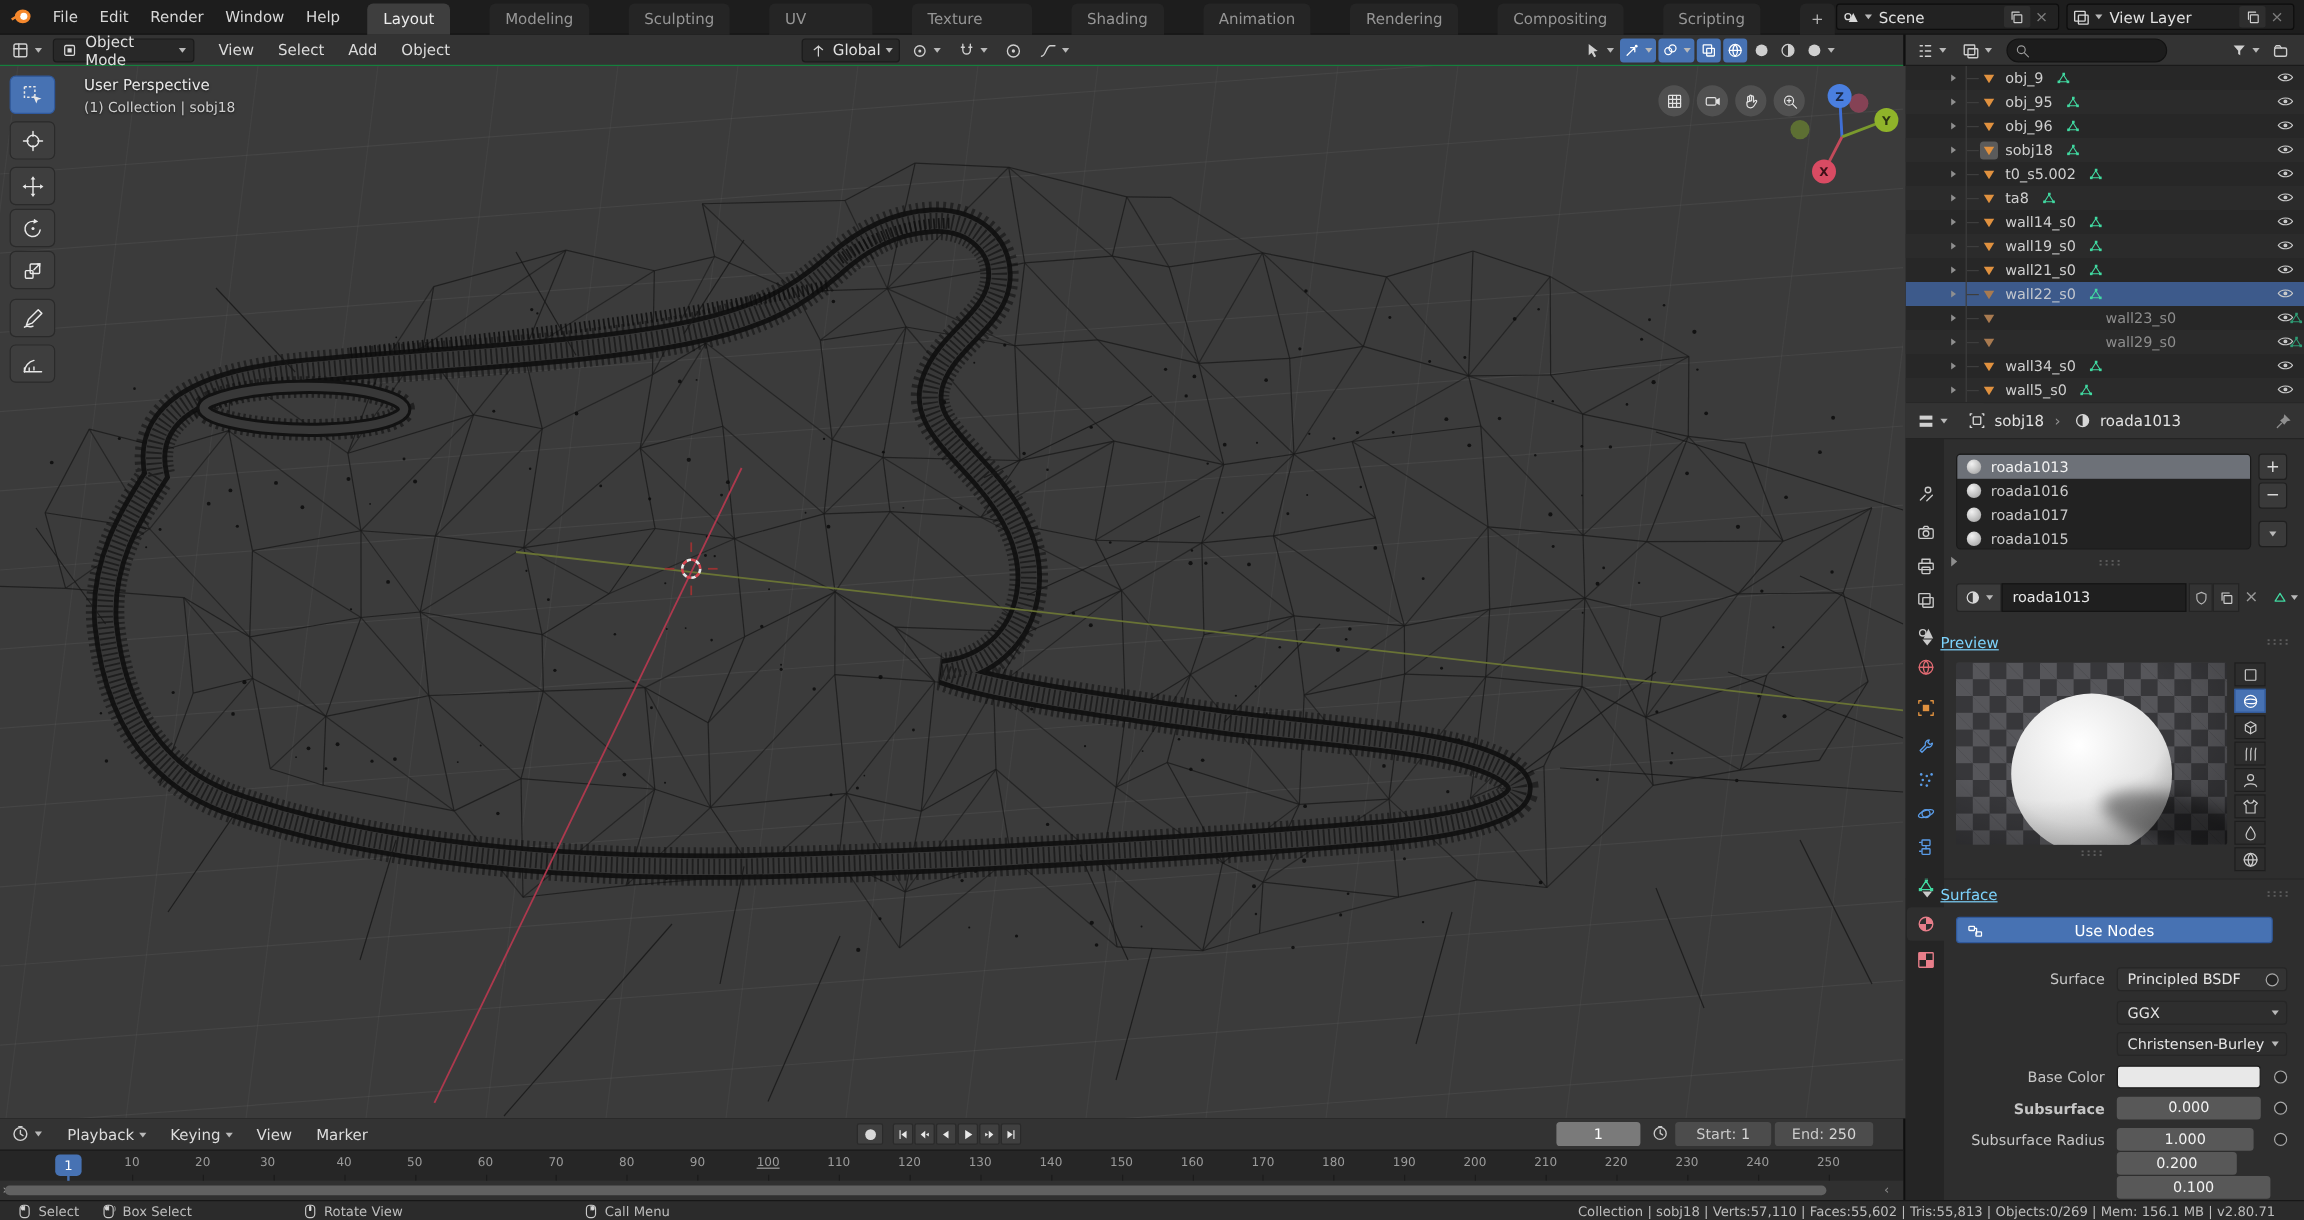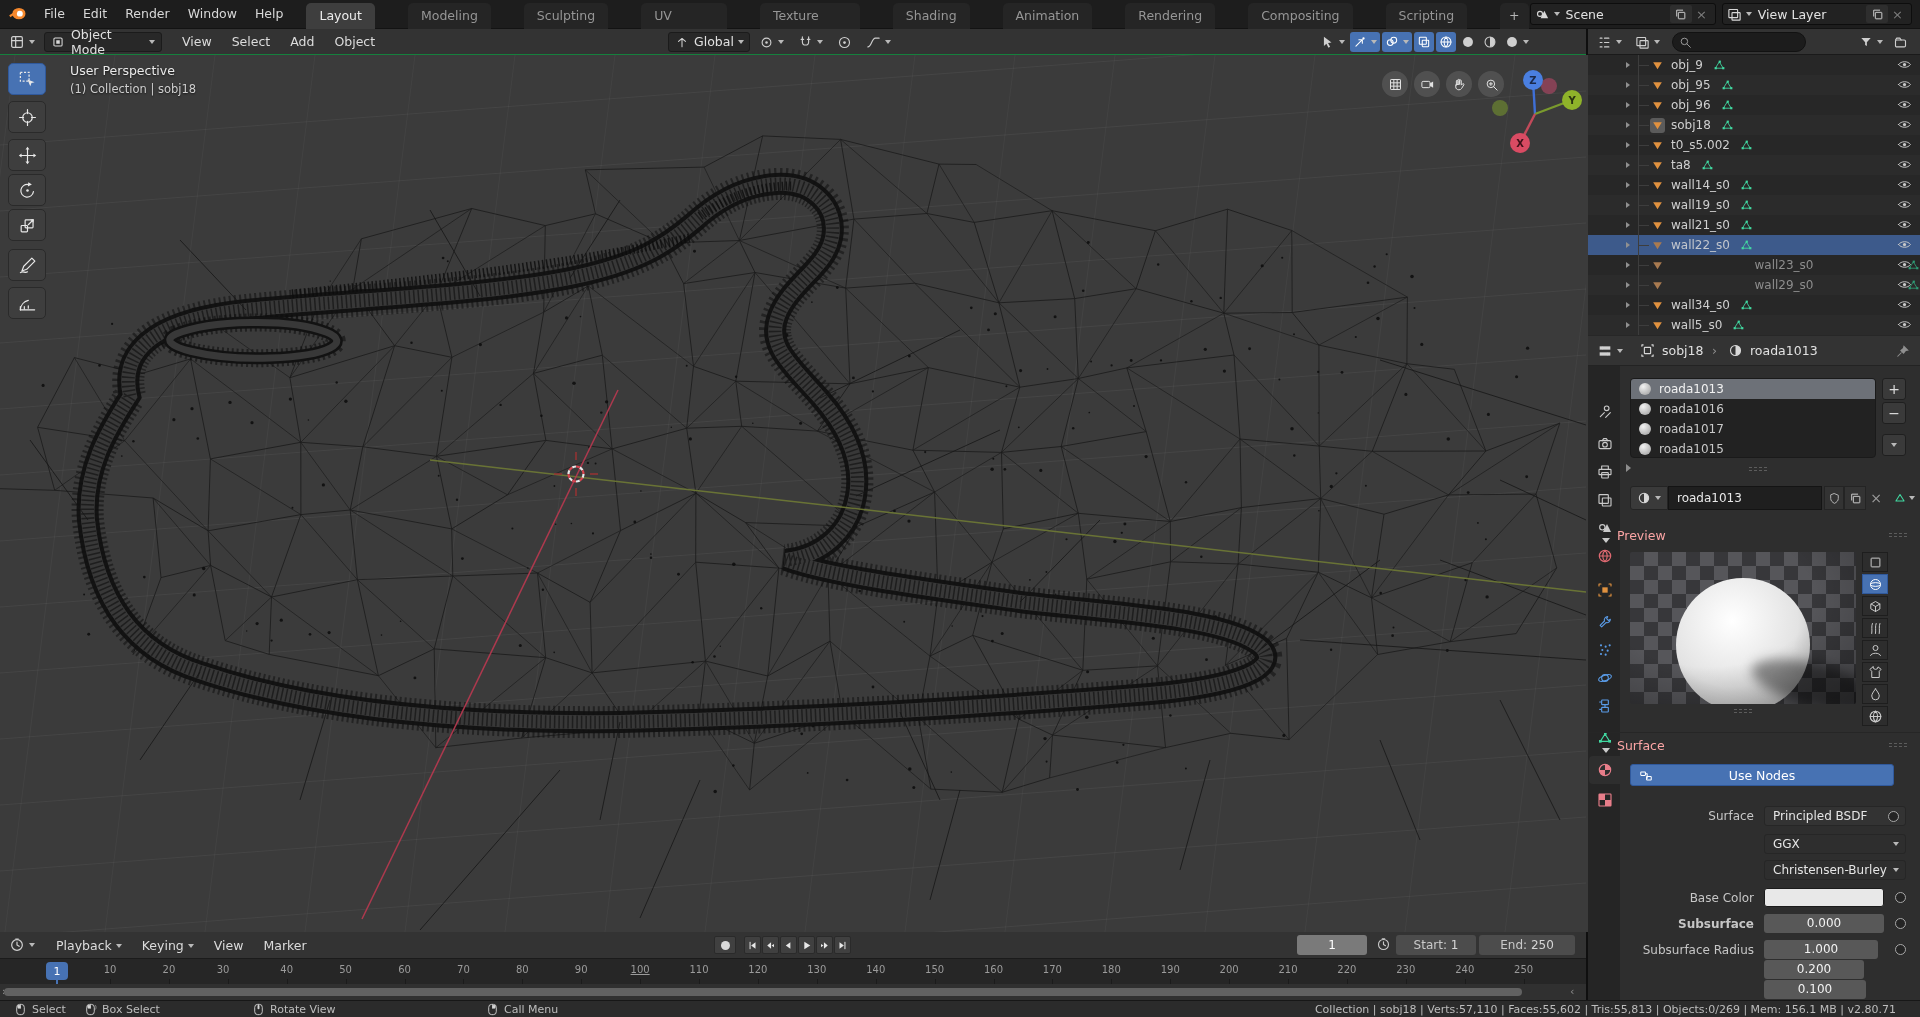--- a/index.html
+++ b/index.html
@@ -62,21 +62,21 @@
   #tabstrip { position:absolute; left:0; top:30px; width:32px; height:634px; background:#252525; }
   .ptab { position:absolute; left:1px; width:31px; height:28px; display:flex; align-items:center; justify-content:center; border-radius:4px 0 0 4px; }
   .ptab.active { background:#2e2e2e; }
   .crumbtxt { font-size:12.5px; color:#e0e0e0; }
   .listbox { position:absolute; left:42px; top:42px; width:246px; height:80px; background:#222222; border:1px solid #1a1a1a; border-radius:4px; overflow:hidden; }
   .slotrow { height:20px; display:flex; align-items:center; padding:0 8px; font-size:12px; color:#c9c9c9; }
   .slotrow.sel { background:#6d7178; color:#f2f2f2; }
   .matdot { width:12px; height:12px; border-radius:50%; background:radial-gradient(circle at 35% 30%, #f2f2f2, #9a9a9a); margin-right:8px; flex:none; }
   .sq-btn { position:absolute; width:24px; height:22px; background:#3a3a3a; border:1px solid #1f1f1f; border-radius:3px; color:#ddd; display:flex; align-items:center; justify-content:center; font-size:14px; }
   .grip { width:20px; height:6px; background-image:radial-gradient(#5c5c5c 1px, transparent 1.2px); background-size:5px 3px; }
-  .phdr { position:absolute; font-size:12.5px; color:#fca5a5; display:flex; align-items:flex-end; }
+  .phdr { position:absolute; font-size:12.5px; color:#7dd3fc; display:flex; align-items:center;text-decoration:underline; }
   .phdr .tri { width:0; height:0; border-left:4px solid transparent; border-right:4px solid transparent; border-top:5px solid #cacaca; margin-right:7px; }
   .checker { position:absolute; background-color:#37373a;
      background-image:linear-gradient(45deg,#56565a 25%,transparent 25%,transparent 75%,#56565a 75%),
                       linear-gradient(45deg,#56565a 25%,transparent 25%,transparent 75%,#56565a 75%);
      background-position:0 0,14px 14px; background-size:28px 28px; overflow:hidden; border-radius:2px; }
   .checker:after { content:""; position:absolute; inset:0; background:radial-gradient(130% 130% at 35% 30%, transparent 35%, rgba(0,0,0,.55)); }
   .psphere { position:absolute; border-radius:50%; background:radial-gradient(circle at 42% 32%, #ffffff, #e3e3e3 55%, #a8a8a8 95%); }
   .pshadow { position:absolute; background:rgba(0,0,0,.4); filter:blur(6px); border-radius:50%; transform:rotate(14deg); }
   .pvbtn { position:absolute; left:274px; width:26px; height:20px; background:#2d2d2d; border:1px solid #1e1e1e; display:flex; align-items:center; justify-content:center; }
   .pvbtn.sel { background:#4772b3; border-color:#30599c; }
@@ -1633,21 +1633,21 @@
         </div>
         <div class="plabel" style="top: 555px;">Base Color</div>
         <div style="position: absolute; left: 176px; top: 552px; width: 120px; height: 19px; background: rgb(232, 232, 232); border-radius: 3px; border: 1px solid rgb(28, 28, 28);"></div>
         <div class="socket" style="top: 556px; left: 307px;"></div>
         <div class="plabel" style="top: 581px; font-weight: bold;">Subsurface</div>
         <div class="pslider" style="top: 578px; width: 120px;">0.000</div>
         <div class="socket" style="top: 582px; left: 307px;"></div>
         <div class="plabel" style="top: 607px;">Subsurface Radius</div>
         <div class="pslider" style="top: 604px; width: 114px;">1.000</div>
         <div class="pslider" style="top: 624px; width: 100px;">0.200</div>
-        <div class="pslider" style="top: 644px; width: 102px;">0.100</div>
+        <div class="pslider" style="top: 644px; width: 128px;">0.100</div>
         <div class="socket" style="top: 608px; left: 307px;"></div>
       </div>
   </aside>
 
   <section id="timeline" class="abs">
     <span class="hbtn" style="position:absolute;left:6px;top:3px;" id="tled-btn">
         <svg class="ic" width="16" height="16" viewBox="0 0 24 24">
           <circle cx="12" cy="12" r="8" fill="none" stroke="#d0d0d0" stroke-width="1.8"></circle>
           <path d="M12 7.5V12l3.2 2M10 3h4" fill="none" stroke="#d0d0d0" stroke-width="1.8" stroke-linecap="round" stroke-linejoin="round"></path>
         </svg>
@@ -1701,21 +1701,21 @@
     <div class="tl-field" style="left:1297px;top:3px;width:70px;background:#7a7a7a;color:#fff;">
         <span>1</span>
       </div>
     <span id="clock-ic" style="position:absolute;left:1376px;top:5px;"><svg class="ic" width="15" height="15" viewBox="0 0 24 24">
           <circle cx="12" cy="12" r="8" fill="none" stroke="#c9c9c9" stroke-width="1.8"></circle>
           <path d="M12 7.5V12l3.2 2M10 3h4" fill="none" stroke="#c9c9c9" stroke-width="1.8" stroke-linecap="round" stroke-linejoin="round"></path>
         </svg></span>
     <div class="tl-field" style="left:1396px;top:3px;width:80px;background:#4c4c4c;">
       <span style="color:#c9c9c9;">Start:</span>&nbsp;<span>1</span>
     </div>
-    <div class="tl-field" style="left:1479px;top:3px;width:96px;background:#4c4c4c;">
+    <div class="tl-field" style="left:1479px;top:3px;width:82px;background:#4c4c4c;">
       <span style="color:#c9c9c9;">End:</span>&nbsp;<span>250</span>
     </div>
     <div id="tl-ruler">
       <div id="playhead-pill">
           <span>1</span>
         </div>
       <div style="position:absolute;left:56px;top:21px;width:2px;height:16px;background:#4772b3;"></div>
     <span class="tl-num" style="left: 110.01px;">10</span>
         <span class="tl-tick" style="left: 110.01px;"></span>
         <span class="tl-num" style="left: 168.91px;">20</span>

